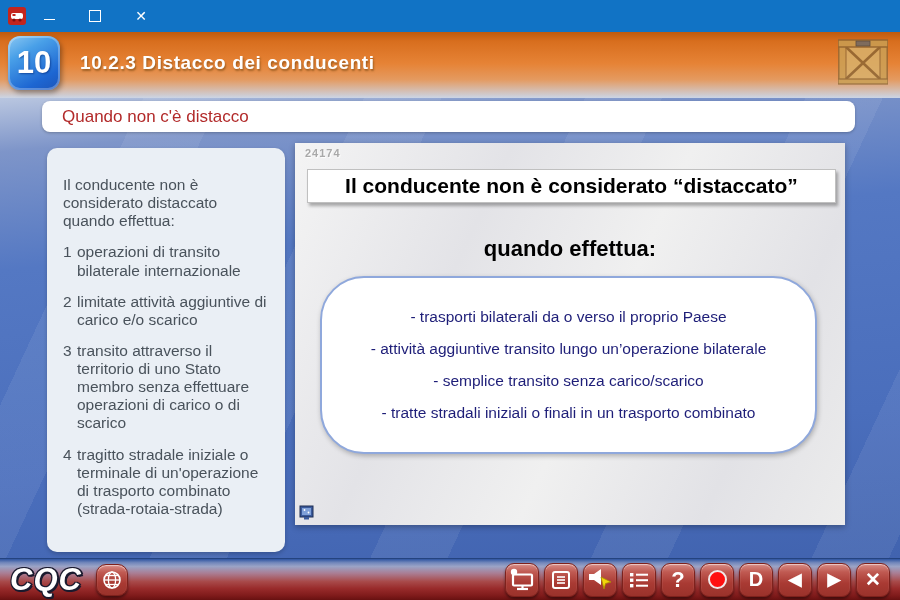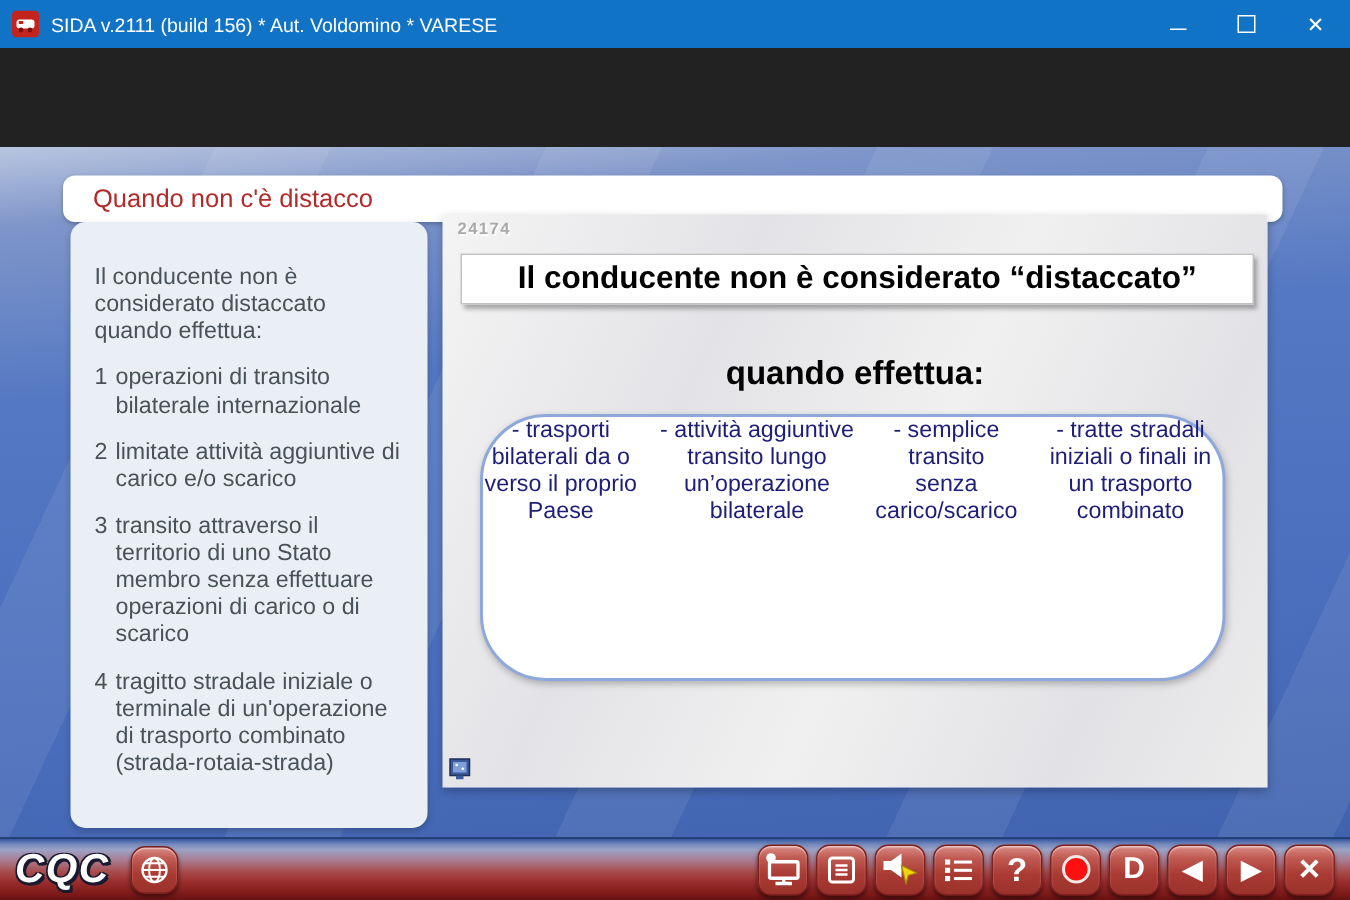--- a/index.html
+++ b/index.html
@@ -26,21 +26,21 @@
   .header-title{position:absolute;left:80px;top:20px;font-size:19px;font-weight:bold;color:#fff;
           letter-spacing:.6px;text-shadow:1px 2px 2px rgba(100,60,10,.55);}
   .crate{position:absolute;right:12px;top:6px;opacity:.82;}
 
   
   .main{position:absolute;top:98px;left:0;right:0;height:460px;
         background:linear-gradient(175deg,#B9C6E0 0%,#7E95C9 10%,#5478C3 32%,#4A6EBC 72%,#4163AF 100%);}
   .main::before{content:"";position:absolute;inset:0;
         background:repeating-linear-gradient(115deg,transparent 0 130px,rgba(255,255,255,.07) 130px 200px);}
 
-  .topic-bar{position:absolute;left:42px;top:19px;width:813px;height:31px;background:#fff;border-radius:8px;
+  .topic-bar{position:absolute;left:42px;top:3px;width:813px;height:31px;background:#fff;border-radius:8px;
         display:flex;align-items:center;padding-left:20px;box-sizing:border-box;
         box-shadow:0 1px 3px rgba(0,0,0,.25);}
   .topic-label{color:#B22A2A;font-size:17px;}
 
   
   .sidebar{position:absolute;left:47px;top:50px;width:238px;height:404px;background:#EAEFF5;
         border-radius:10px;padding:28px 12px 0 16px;box-sizing:border-box;
         color:#49525B;font-size:15.5px;line-height:1.17;box-shadow:0 2px 4px rgba(0,0,0,.2);}
   .sidebar-intro{margin:0 0 13px 0;}
   .sb-item{display:flex;margin-bottom:13px;}
@@ -53,29 +53,29 @@
         box-shadow:0 2px 6px rgba(0,0,0,.3);}
   .slide-code{position:absolute;left:10px;top:4px;color:#A9A9A9;font-weight:bold;font-size:11px;
         letter-spacing:1px;text-shadow:1px 1px 1px #fff;}
   .slide-title-box{position:absolute;left:12px;right:9px;top:26px;background:#fff;
         border:1px solid #C0C0C0;box-shadow:2px 3px 3px rgba(0,0,0,.3);
         text-align:center;font-size:21px;font-weight:bold;color:#000;padding:4px 4px;}
   .slide-subtitle{position:absolute;left:0;right:0;top:93px;text-align:center;
         font-size:22px;font-weight:bold;color:#000;}
   .bullets-box{position:absolute;left:25px;right:28px;top:133px;height:178px;background:#fff;
         border:2px solid #8FA8DC;border-radius:44px;box-shadow:1px 2px 5px rgba(0,0,0,.25);
-        display:flex;flex-direction:row;justify-content:center;gap:14px;
+        display:flex;flex-direction:column;justify-content:center;gap:14px;
         text-align:center;color:#1E1E78;font-size:15.5px;box-sizing:border-box;}
   .slide-corner-icon{position:absolute;left:4px;bottom:4px;}
 
   
   .toolbar{position:absolute;left:0;right:0;bottom:0;height:42px;box-sizing:border-box;
         background:linear-gradient(180deg,#2E54A0 0%,#7287BB 9%,#9AA3C6 18%,#AA7D93 35%,#A84A4A 55%,#992B2B 72%,#7E1A1A 90%,#671111 100%);
         display:flex;align-items:center;padding:0 10px;border-top:1px solid #24437F;}
-  .cqc-logo{font-size:27px;font-weight:bold;font-style:italic;color:#fff;letter-spacing:1px;
+  .cqc-logo{font-size:31px;font-weight:bold;font-style:italic;color:#fff;letter-spacing:1px;
         text-shadow:2px 2px 0 #1A1A2E,-1px -1px 0 #1A1A2E,1px -1px 0 #1A1A2E,-1px 1px 0 #1A1A2E,2px 0 0 #1A1A2E,0 2px 0 #1A1A2E;}
   .tool-btn{width:34px;height:34px;border-radius:9px;flex:none;
         background:linear-gradient(180deg,#D88C86 0%,#C05A52 25%,#A93A33 60%,#9A322B 100%);
         border:1px solid #7E211C;
         box-shadow:inset 0 1px 1px rgba(255,255,255,.55),0 2px 3px rgba(0,0,0,.45);
         display:flex;align-items:center;justify-content:center;color:#fff;font-weight:bold;
         margin-left:5px;padding:0;cursor:default;}
   .globe-btn{width:32px;height:32px;margin-left:14px;border-radius:10px;}
   .spacer{flex:1;}
   .glyph-q{font-size:22px;}
@@ -90,32 +90,45 @@
 <div class="window">
 
   <div class="titlebar">
     <svg width="18" height="18">
       <rect width="18" height="18" rx="3" fill="#C3251E"></rect>
       <rect x="3" y="6" width="12" height="6" rx="2" fill="#fff"></rect>
       <rect x="4.5" y="7" width="3" height="2" fill="#C3251E"></rect>
       <circle cx="6" cy="13" r="1.6" fill="#7E1010"></circle>
       <circle cx="12" cy="13" r="1.6" fill="#7E1010"></circle>
     </svg>
-    <span class="titlebar-title">SIDA v.2111 (build 156) * Aut. Voldomino * VARESE</span>
     <div class="win-btn">
         <span class="min-glyph"></span>
       </div>
     <div class="win-btn">
         <span class="max-glyph"></span>
       </div>
     <div class="win-btn">
         <span>✕</span>
       </div>
   </div>
 
+  <div class="header">
+    <div class="chapter-badge">10</div>
+    <div class="header-title">10.2.3 Distacco dei conducenti</div>
+    <svg class="crate" width="50" height="48" viewBox="0 0 50 48">
+      <rect x="1" y="8" width="48" height="34" fill="#D8B36E" stroke="#8A6534" stroke-width="1.5"></rect>
+      <rect x="1" y="8" width="7" height="34" fill="#CBA258" stroke="#8A6534" stroke-width="1"></rect>
+      <rect x="42" y="8" width="7" height="34" fill="#CBA258" stroke="#8A6534" stroke-width="1"></rect>
+      <line x1="8" y1="9" x2="42" y2="41" stroke="#8A6534" stroke-width="2.5"></line>
+      <line x1="42" y1="9" x2="8" y2="41" stroke="#8A6534" stroke-width="2.5"></line>
+      <rect x="0" y="2" width="50" height="7" fill="#C9A055" stroke="#8A6534" stroke-width="1.5"></rect>
+      <rect x="18" y="3" width="14" height="5" fill="#6B6B6B" stroke="#444" stroke-width="0.8"></rect>
+      <rect x="0" y="41" width="50" height="5" fill="#C9A055" stroke="#8A6534" stroke-width="1.2"></rect>
+    </svg>
+  </div>
 
   <div class="main">
 
     <div class="topic-bar">
       <span class="topic-label">Quando non c'è distacco</span>
     </div>
 
     <aside class="sidebar">
       <p class="sidebar-intro">Il conducente non è considerato distaccato quando effettua:</p>
       <div class="sb-item">

